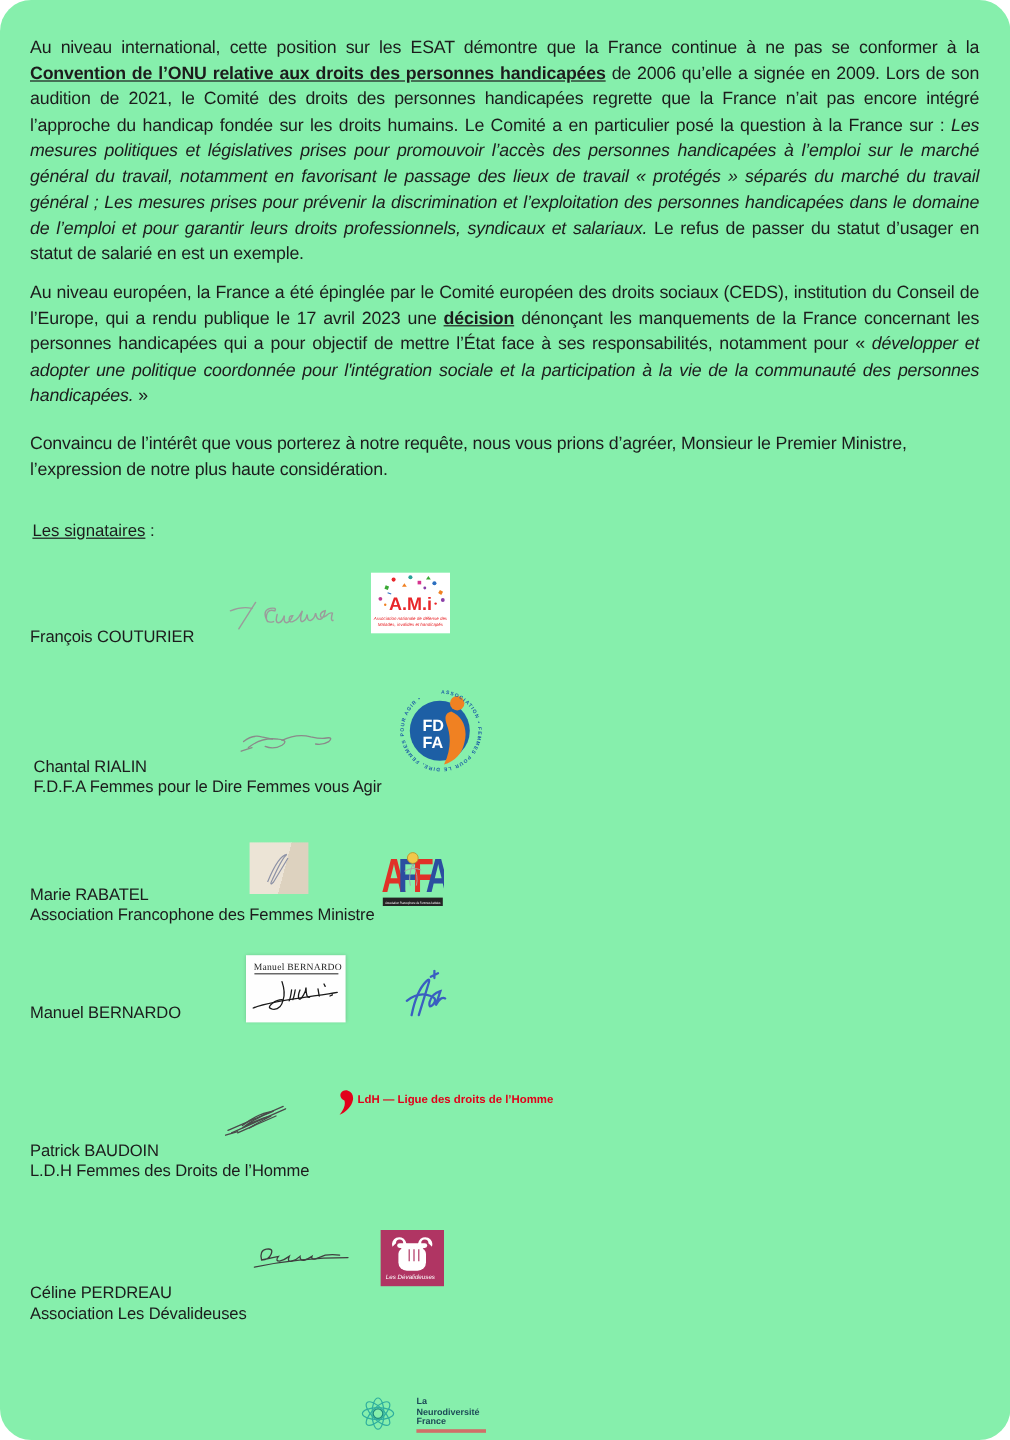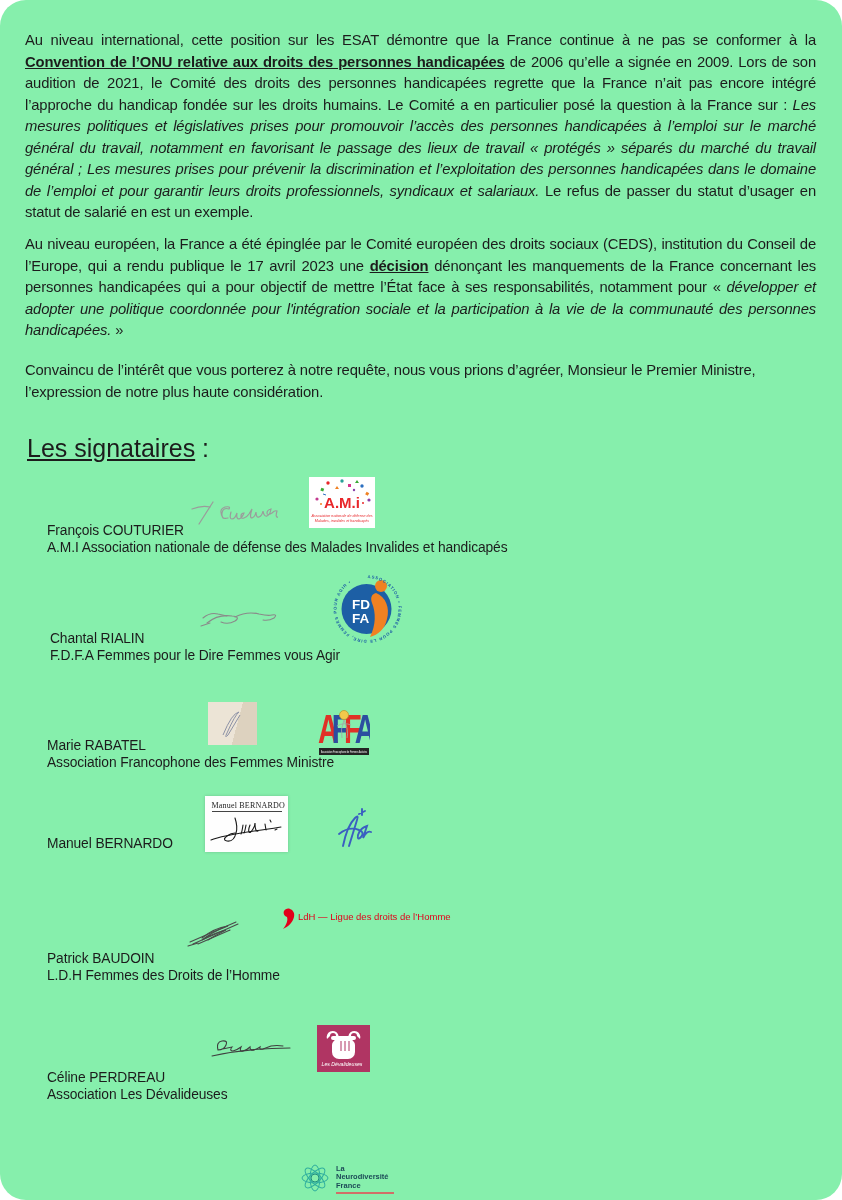--- a/index.html
+++ b/index.html
@@ -3,32 +3,32 @@
 <meta charset="utf-8">
 <style>
   html,body{margin:0;padding:0;background:#ffffff;}
   .page{position:relative;width:842px;height:1200px;background:#86efac;
         font-family:"Liberation Sans",sans-serif;color:#1c1c1c;overflow:hidden;border-radius:26px;}
   .para{position:absolute;left:25px;width:791px;margin:0;
         font-size:14.8px;line-height:21.5px;letter-spacing:-0.15px;}
   .justify{text-align:justify;}
   .bu{font-weight:700;text-decoration:underline;}
   .it{font-style:italic;}
-  .heading{position:absolute;left:27px;margin:0;font-size:25px;font-weight:400;}
+  .heading{position:absolute;left:27px;margin:0;font-size:14px;font-weight:400;}
   .heading .hu{text-decoration:underline;}
-  .sigtext{position:absolute;font-size:13.8px;line-height:17px;letter-spacing:-0.1px;margin-left:22px;}
+  .sigtext{position:absolute;font-size:13.8px;line-height:17px;letter-spacing:-0.1px;}
   .abs{position:absolute;}
   .stamp{background:#fefefe;box-shadow:0 0 3px rgba(0,0,0,0.18);padding-top:5px;box-sizing:border-box;}
   .stamp-name{font-family:"Liberation Serif",serif;font-size:8px;text-align:center;
               letter-spacing:0.2px;color:#222;border-bottom:1px solid #444;
               width:70px;margin:0 auto;padding-bottom:1px;white-space:nowrap;}
   .ldh{display:flex;align-items:flex-start;gap:3px;}
-  .ldh-text{color:#e2001a;font-size:9.5px;font-weight:400;padding-top:3px;white-space:nowrap;}
+  .ldh-text{color:#e2001a;font-size:9.5px;font-weight:700;padding-top:3px;white-space:nowrap;}
   .rabatel-box{background:linear-gradient(105deg,#ece4d6 58%,#ddd2bf 58%);}
-  .neuro{display:flex;gap:5px;align-items:flex-end;}
+  .neuro{display:flex;gap:16px;align-items:flex-start;}
   .neuro-text{font-size:7.5px;font-weight:700;color:#1c4a57;line-height:8.5px;padding-top:2px;}
   .neuro-red-bar{width:58px;height:2.5px;background:#d86060;margin-top:1.5px;opacity:0.9;}
 </style>
 </head>
 <body>
 
 <div class="page">
 
   <p class="para justify" style="top:30px"><span>Au niveau international, cette position sur les ESAT démontre que la France continue à ne pas se conformer à la </span><span class="bu">Convention de l’ONU relative aux droits des personnes handicapées</span><span> de 2006 qu’elle a signée en 2009. Lors de son audition de 2021, le Comité des droits des personnes handicapées regrette que la France n’ait pas encore intégré l’approche du handicap fondée sur les droits humains. Le Comité a en particulier posé la question à la France sur : </span><span class="it">Les mesures politiques et législatives prises pour promouvoir l’accès des personnes handicapées à l’emploi sur le marché général du travail, notamment en favorisant le passage des lieux de travail « protégés » séparés du marché du travail général ; Les mesures prises pour prévenir la discrimination et l’exploitation des personnes handicapées dans le domaine de l’emploi et pour garantir leurs droits professionnels, syndicaux et salariaux.</span><span> Le refus de passer du statut d’usager en statut de salarié en est un exemple.</span></p>
 
@@ -65,21 +65,20 @@
       <circle cx="12" cy="27" r="1" fill="#f08122"></circle>
       <circle cx="54" cy="26" r="1" fill="#e8262a"></circle>
     </g>
     <text x="33" y="31" text-anchor="middle" font-size="15" font-weight="bold" fill="#e8262a">A.M.i</text>
     <text x="33" y="40" text-anchor="middle" font-size="3.7" font-style="italic" fill="#e8262a">Association nationale de défense des</text>
     <text x="33" y="45" text-anchor="middle" font-size="3.7" font-style="italic" fill="#e8262a">Malades, invalides et handicapés</text>
   </svg>
 
   <div class="sigtext" style="left:25px;top:522px">
     <div>François COUTURIER</div>
-    <div>A.M.I Association nationale de défense des Malades Invalides et handicapés</div>
   </div>
 
   <svg class="abs" style="left:197px;top:603px" width="88" height="30" viewBox="0 0 88 30">
     <g fill="none" stroke="#8a8a8a" stroke-width="1.1" stroke-linecap="round">
       <path d="M6,15 q7,-6 15,-4 l9,2"></path>
       <path d="M10,20 q11,-9 25,-7 q9,1 3,5 q-7,4 -14,1"></path>
       <path d="M38,14 q12,-6 24,-3 q9,2 13,1 q6,-1 2,3 q-5,3 -11,2"></path>
       <path d="M4,23 l9,-3"></path>
     </g>
   </svg>

